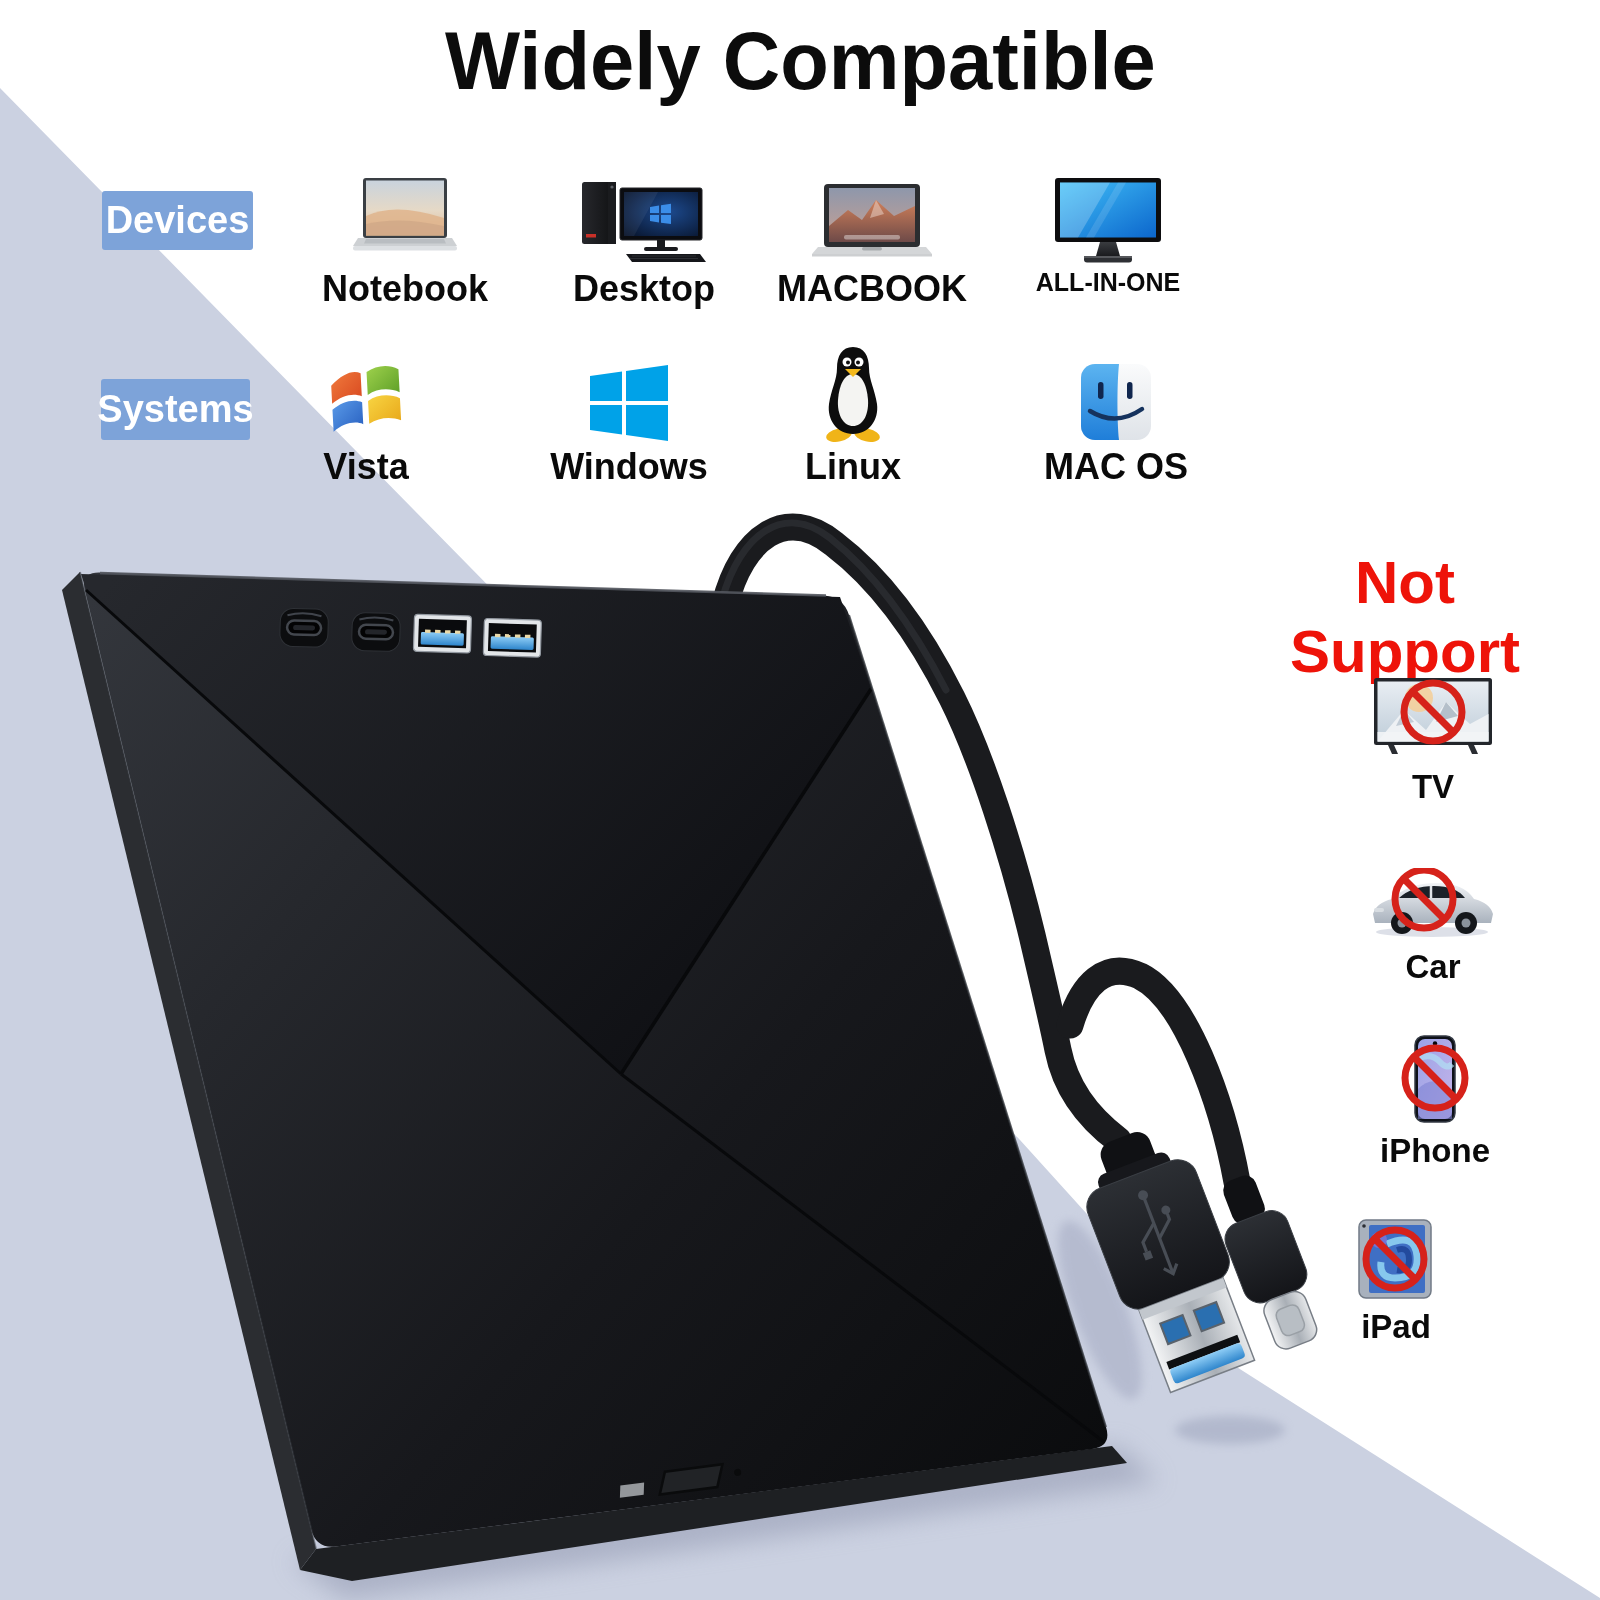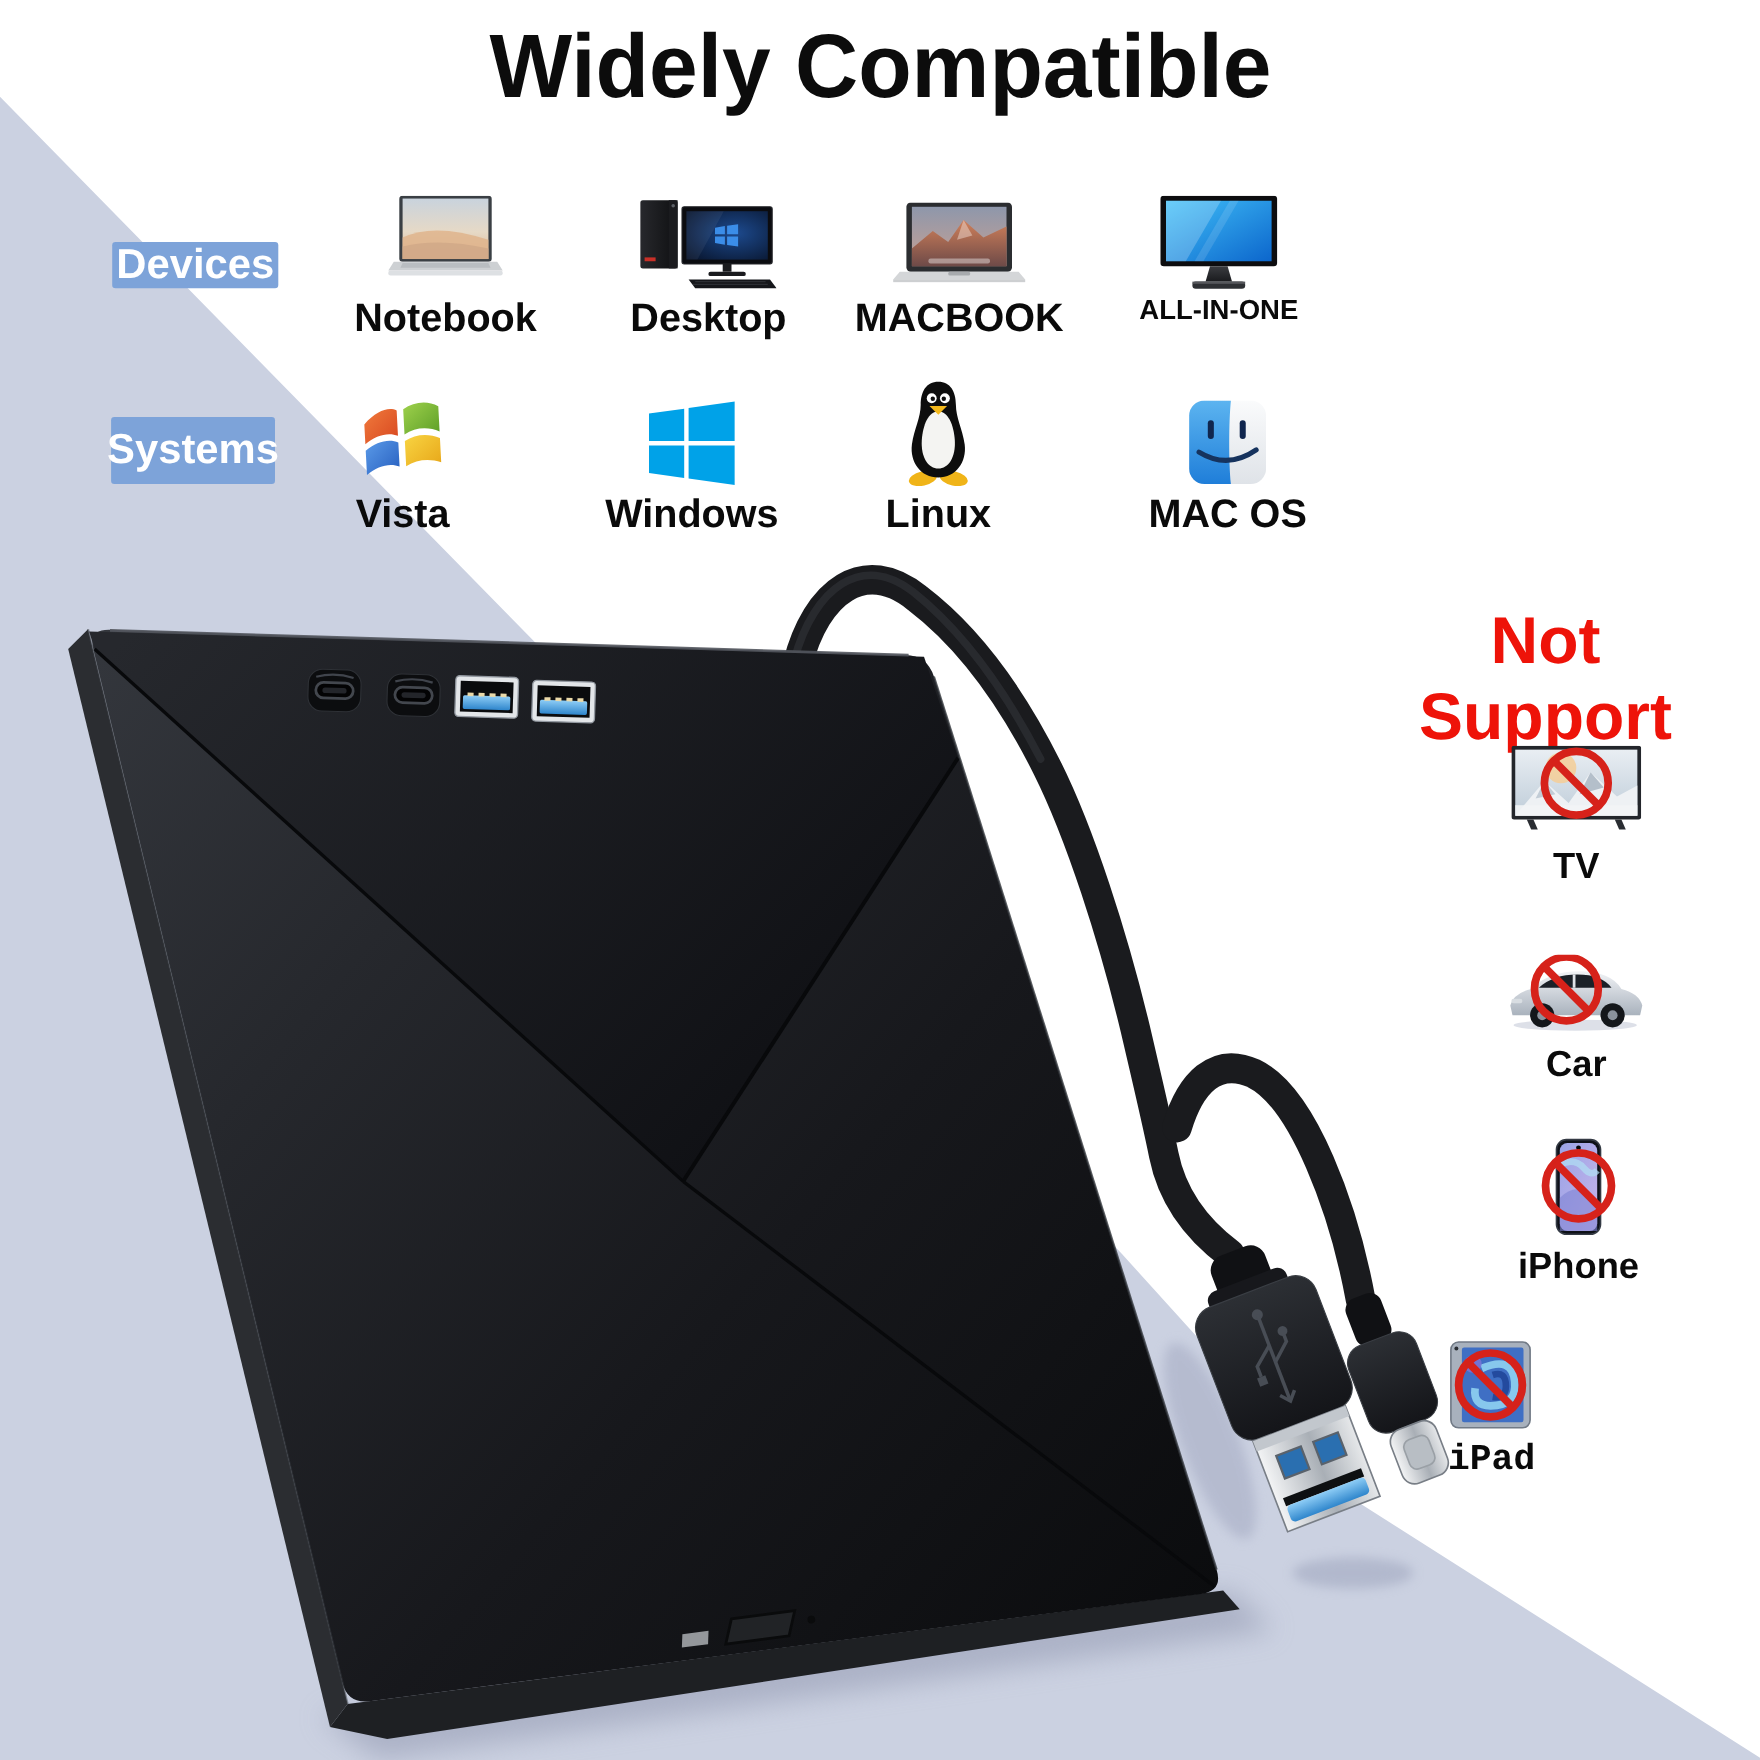--- a/index.html
+++ b/index.html
@@ -10,21 +10,21 @@
   .abs{position:absolute;}
   .title{
     top:14px;left:0;width:1600px;text-align:center;
     font-size:82px;font-weight:bold;color:#0c0c0c;letter-spacing:0px;
   }
   .title span{display:inline-block;transform:scaleX(.97);}
   .badge{
     background:#7da3d9;color:#ffffff;font-weight:bold;font-size:38px;
     display:flex;align-items:center;justify-content:center;border-radius:3px;
   }
-  .badge-devices{left:102px;top:220px;width:151px;height:42px;}
+  .badge-devices{left:102px;top:191px;width:151px;height:59px;}
   .badge-systems{left:101px;top:379px;width:149px;height:61px;}
   .compat-item{width:190px;display:flex;flex-direction:column;align-items:center;}
   .icon-box{display:flex;align-items:flex-end;justify-content:center;}
   .r1 .icon-box{height:92px;}
   .r2 .icon-box{height:98px;}
   .compat-label{
     margin-top:4px;font-size:36px;font-weight:bold;color:#0a0a0a;
     text-align:center;white-space:nowrap;
   }
   .compat-label.small{font-size:25px;}
@@ -452,21 +452,21 @@
         <circle cx="40" cy="9.5" r="2.2" fill="#05070a"></circle>
         <g stroke="#d6221a" stroke-width="7" fill="none">
           <circle cx="40" cy="44" r="30"></circle>
           <line x1="18.8" y1="22.8" x2="61.2" y2="65.2"></line>
         </g>
       </svg>
     </div>
     <div class="ns-label">iPhone</div>
   </div>
 
-  <div class="abs ns-item" style="left:1256px;top:1216px;font-family:Liberation Mono, monospace;">
+  <div class="abs ns-item" style="left:1296px;top:1216px;">
     <div>
       <svg width="78" height="86" viewBox="0 0 78 86">
         <rect x="2" y="4" width="72" height="78" rx="7" fill="#a8b1bd" stroke="#717a86" stroke-width="1.5"></rect>
         <rect x="12" y="9" width="56" height="68" rx="2" fill="#3f6fc4"></rect>
         <path d="M30,28 Q58,16 60,40 Q62,62 38,62 Q22,62 24,46" stroke="#8fd2f2" stroke-width="7" fill="none" opacity=".9"></path>
         <path d="M40,34 Q52,30 52,44 Q52,56 40,54" stroke="#234a9e" stroke-width="6" fill="none"></path>
         <circle cx="22" cy="24" r="8" fill="#7f74d8" opacity=".8"></circle>
         <circle cx="7" cy="10" r="1.8" fill="#2a2e34"></circle>
         <g stroke="#d6221a" stroke-width="7" fill="none">
           <circle cx="38" cy="43" r="29"></circle>

